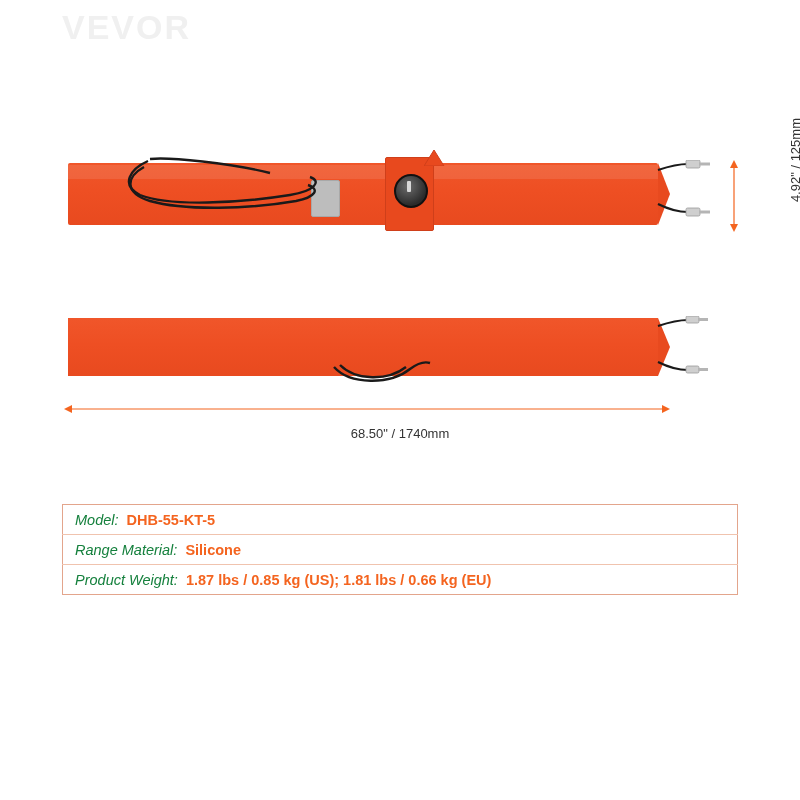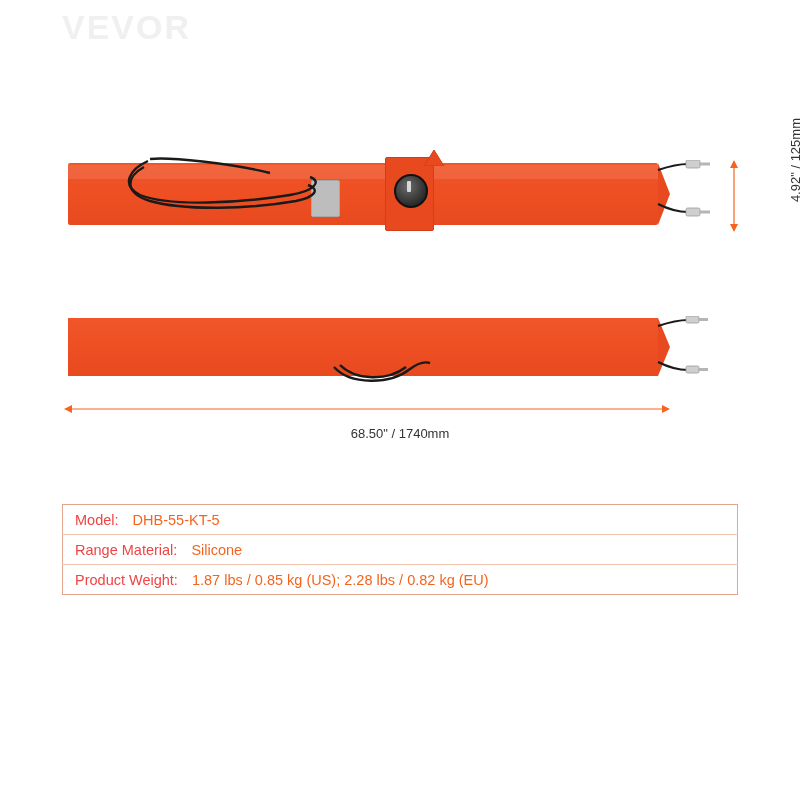--- a/index.html
+++ b/index.html
@@ -171,25 +171,25 @@
   }
   .spec-table tr { height: 30px; }
   .spec-table td {
     border-bottom: 1px solid #f0c3ae;
     padding: 4px 0 4px 12px;
     font-size: 14.5px;
     color: #333333;
     white-space: nowrap;
   }
   .spec-table tr:last-child td { border-bottom: none; }
-  .spec-label { color: #ef4444; }
+  .spec-label { color: #15803d; font-style: italic; }
   .spec-value {
     color: #f4641f;
-    font-weight: normal;
-    margin-left: 10px;
+    font-weight: bold;
+    margin-left: 4px;
   }
 </style>
 </head>
 <body>
 
 <div class="watermark">VEVOR</div>
 
 <div class="diagram">
 
   <div class="belt-top">
@@ -265,17 +265,17 @@
     </tr>
     <tr>
       <td>
         <span class="spec-label">Range Material:</span>
         <span class="spec-value">Silicone</span>
       </td>
     </tr>
     <tr>
       <td>
         <span class="spec-label">Product Weight:</span>
-        <span class="spec-value">1.87 lbs / 0.85 kg (US); 2.28 lbs / 0.82 kg (EU)</span>
+        <span class="spec-value">1.87 lbs / 0.85 kg (US); 1.81 lbs / 0.66 kg (EU)</span>
       </td>
     </tr>
   </tbody>
 </table>
 
 </body></html>

